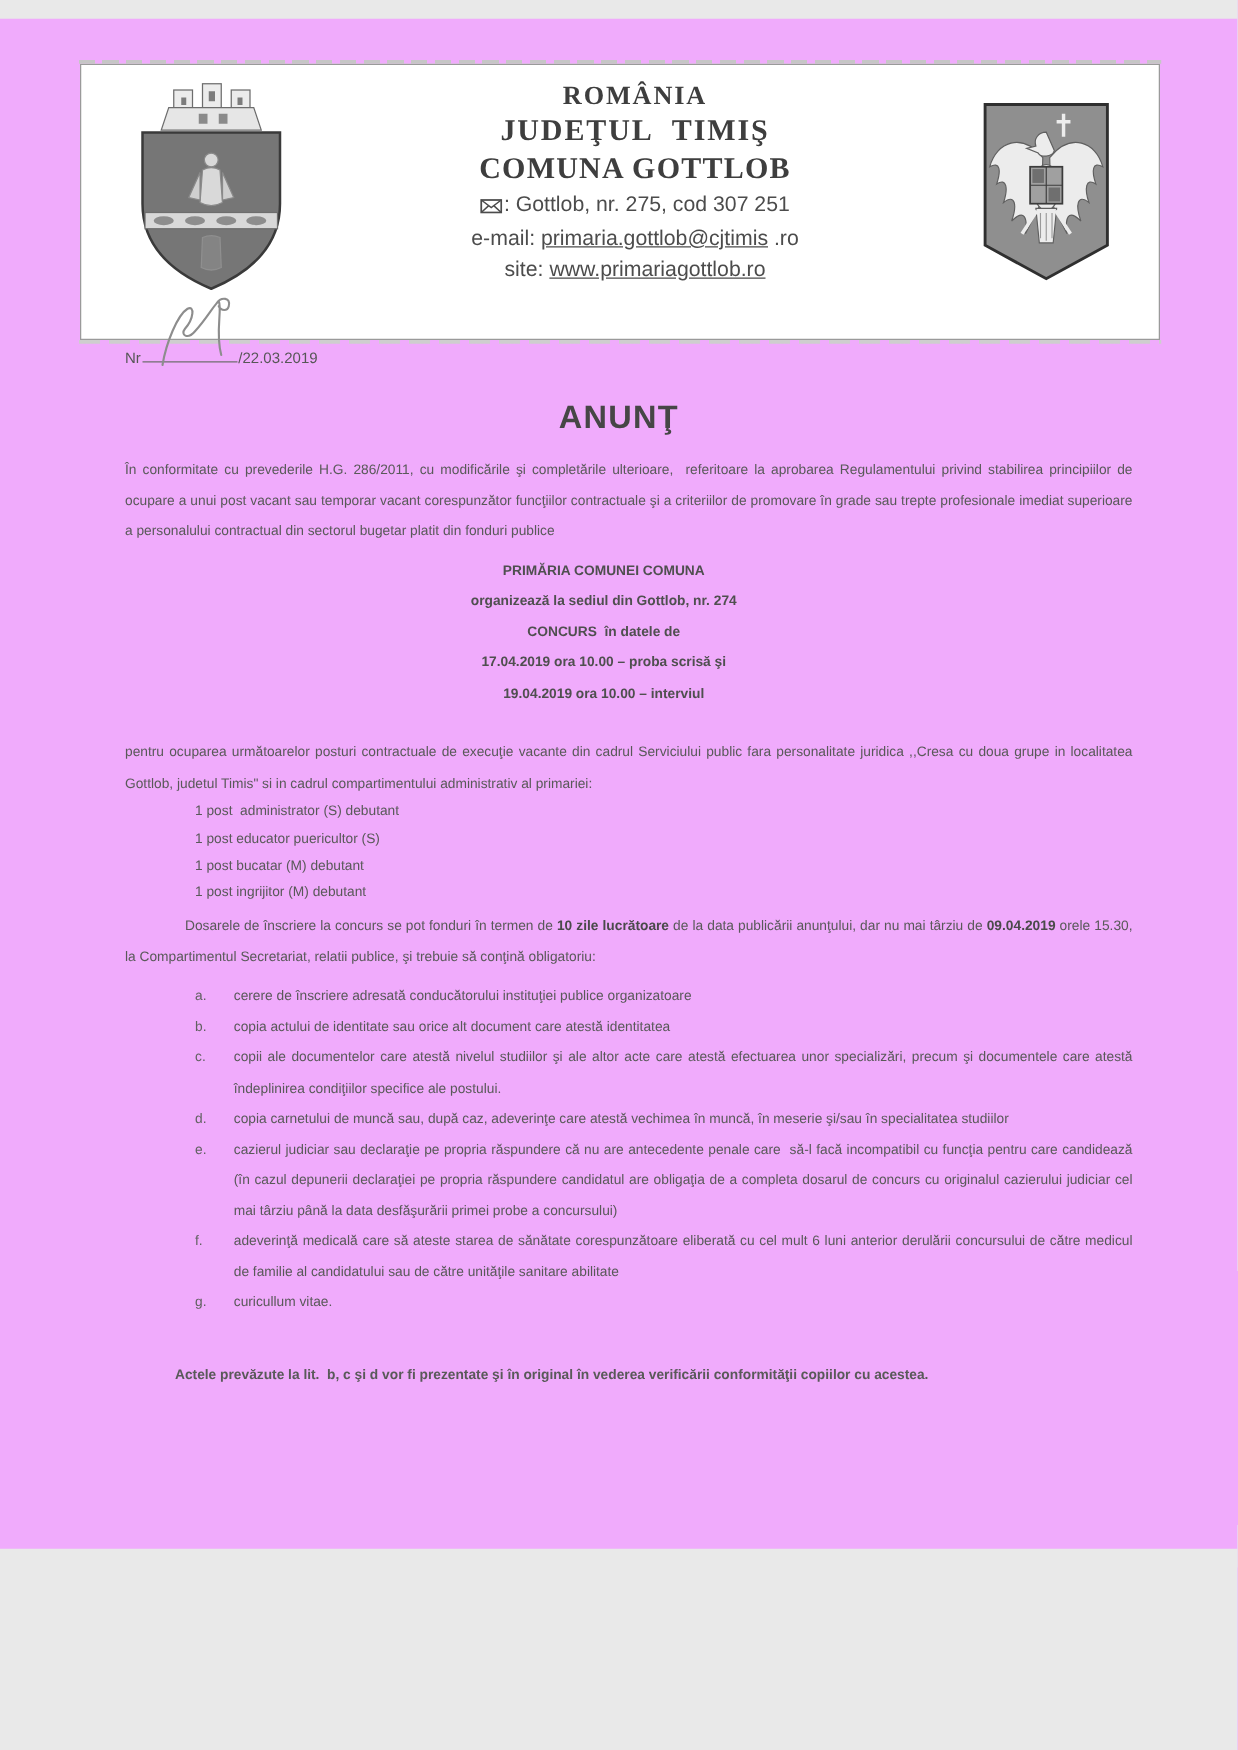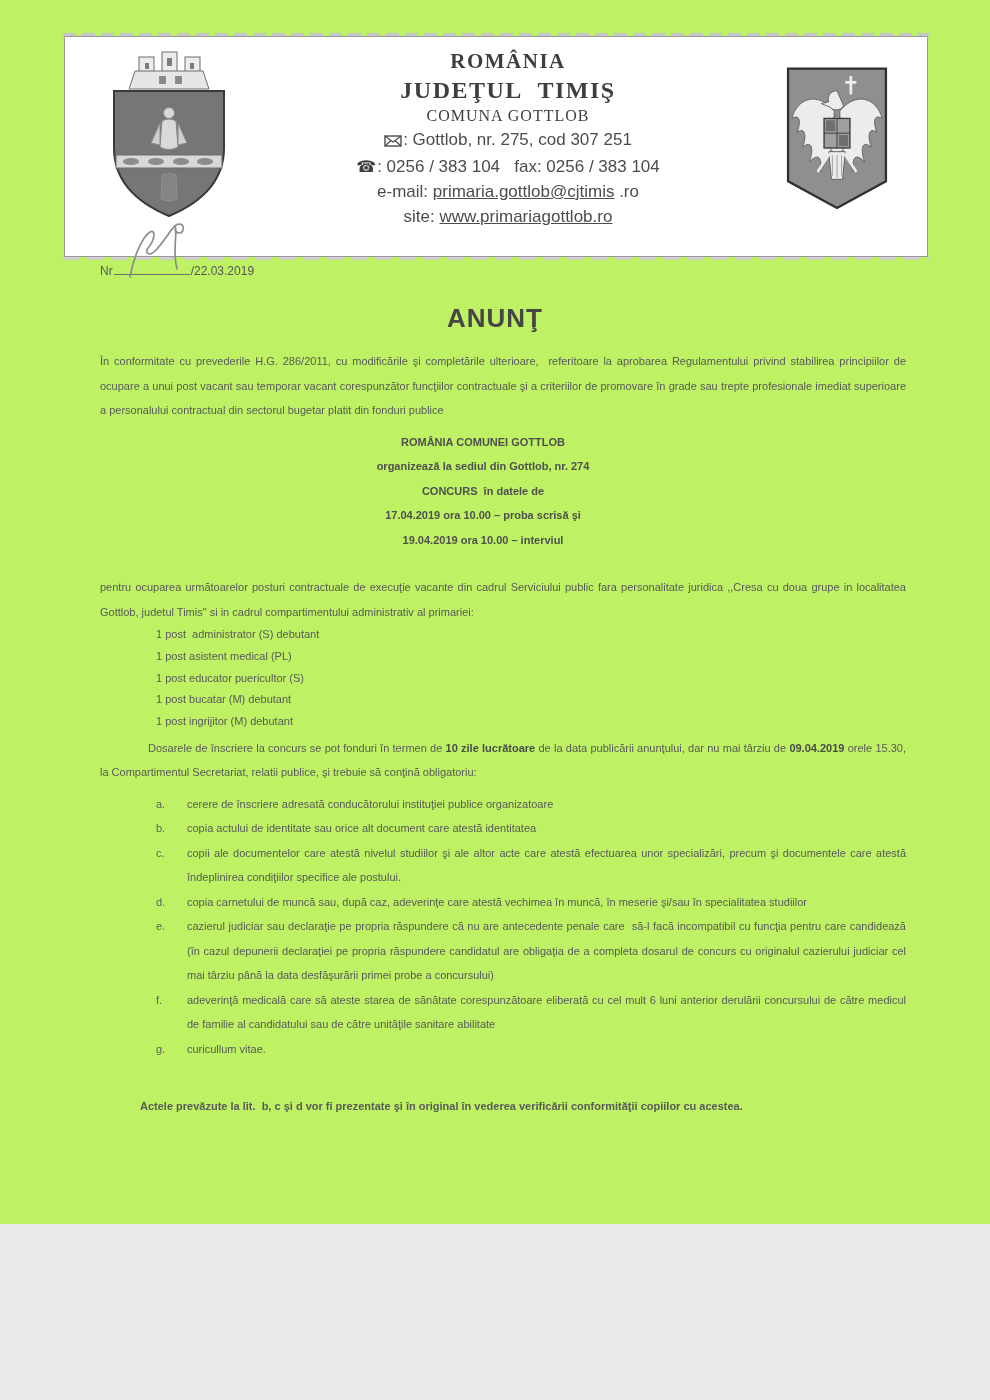--- a/index.html
+++ b/index.html
@@ -1,18 +1,18 @@
 <!DOCTYPE html>
 <html><head>
 <meta charset="utf-8">
 <style>
   html,body{margin:0;padding:0;background:#e9e9e9;}
   .page{
-    position:relative;width:990px;height:1224px;margin:0 auto;
-    background:#bef264;overflow:hidden;
+    position:relative;width:990px;height:1224px;margin:15px auto;
+    background:#f0abfc;overflow:hidden;
     font-family:"Liberation Sans",sans-serif;color:#595959;
   }
   
   .header-box{
     position:absolute;left:64px;top:36px;width:864px;height:221px;
     border:1px solid #9a9a9a;box-sizing:border-box;
     display:flex;align-items:flex-start;background:#fff;
   }
   .header-box::before{
     content:"";position:absolute;left:-2px;right:-2px;top:-4px;height:3px;
@@ -21,21 +21,21 @@
   .header-box::after{
     content:"";position:absolute;left:-2px;right:-2px;bottom:-4px;height:3px;
     background:repeating-linear-gradient(90deg,#cecece 0 17px,transparent 17px 24px);
   }
   .arms{flex:none;}
   .arms-left{margin:6px 0 0 34px;width:140px;}
   .arms-right{margin:22px 30px 0 0;width:120px;}
   .header-center{flex:1;text-align:center;padding-top:12px;}
   .h-country{font-family:"Liberation Serif",serif;font-weight:700;font-size:21px;color:#3e3e3e;letter-spacing:1.5px;}
   .h-county{font-family:"Liberation Serif",serif;font-weight:700;font-size:24px;color:#3e3e3e;letter-spacing:1.5px;margin-top:3px;}
-  .h-commune{font-family:"Liberation Serif",serif;font-weight:400;font-size:16px;color:#3e3e3e;letter-spacing:1px;margin-top:3px;}
+  .h-commune{font-family:"Liberation Serif",serif;font-weight:700;font-size:24px;color:#3e3e3e;letter-spacing:1px;margin-top:3px;}
   .h-line{font-size:17px;color:#4c4c4c;margin-top:5px;}
   .h-line .u{text-decoration:underline;}
   .env-icon{display:inline-block;vertical-align:-2px;margin-right:1px;}
   .phone-glyph{font-size:16px;color:#3f3f3f;margin-right:1px;}
   
   .reg-line{position:absolute;left:100px;top:259px;font-size:12px;color:#565656;text-align:center;}
   .blank{display:inline-block;width:76px;height:15px;border-bottom:1.5px solid #6f6f6f;margin:0 1px;}
   .handwriting{position:absolute;left:22px;top:-38px;pointer-events:none;}
   
   .title{position:absolute;top:303px;left:0;width:100%;margin:0;text-align:center;
@@ -94,23 +94,20 @@
       <div class="h-country">ROMÂNIA</div>
       <div class="h-county">JUDEŢUL&nbsp; TIMIŞ</div>
       <div class="h-commune">COMUNA GOTTLOB</div>
       <div class="h-line">
         <span class="env-icon"><svg width="18" height="12" viewBox="0 0 18 12">
               <rect x="1" y="1" width="16" height="10" fill="none" stroke="#4c4c4c" stroke-width="1.4"></rect>
               <path d="M1 1 L9 7 L17 1 M1 11 L7 5.5 M17 11 L11 5.5" fill="none" stroke="#4c4c4c" stroke-width="1.2"></path>
             </svg></span><span>: Gottlob, nr. 275, cod 307 251</span>
       </div>
       <div class="h-line">
-        <span class="phone-glyph">☎</span><span>: 0256 / 383 104&nbsp;&nbsp; fax: 0256 / 383 104</span>
-      </div>
-      <div class="h-line">
         <span>e-mail: </span><span class="u">primaria.gottlob@cjtimis</span><span> .ro</span>
       </div>
       <div class="h-line">
         <span>site: </span><span class="u">www.primariagottlob.ro</span>
       </div>
     </div>
 
     <div class="arms arms-right">
       <svg width="120" height="165" viewBox="0 0 130 170">
 
@@ -146,32 +143,31 @@
     </svg>
   </div>
 
   <h1 class="title">ANUNŢ</h1>
 
   <div class="doc-body">
 
     <p class="p-just">În conformitate cu prevederile H.G. 286/2011, cu modificările şi completările ulterioare,&nbsp; referitoare la aprobarea Regulamentului privind stabilirea principiilor de ocupare a unui post vacant sau temporar vacant corespunzător funcţiilor contractuale şi a criteriilor de promovare în grade sau trepte profesionale imediat superioare a personalului contractual din sectorul bugetar platit din fonduri publice</p>
 
     <div class="event-block">
-      <div>ROMÂNIA COMUNEI GOTTLOB</div>
+      <div>PRIMĂRIA COMUNEI COMUNA</div>
       <div>organizează la sediul din Gottlob, nr. 274</div>
       <div>CONCURS&nbsp; în datele de</div>
       <div>17.04.2019 ora 10.00 – proba scrisă şi</div>
       <div>19.04.2019 ora 10.00 – interviul</div>
     </div>
 
     <p class="p-just">pentru ocuparea următoarelor posturi contractuale de execuţie vacante din cadrul Serviciului public fara personalitate juridica ,,Cresa cu doua grupe in localitatea Gottlob, judetul Timis" si in cadrul compartimentului administrativ al primariei:</p>
 
     <div class="posts">
       <div>1 post&nbsp; administrator (S) debutant</div>
-      <div>1 post asistent medical (PL)</div>
       <div>1 post educator puericultor (S)</div>
       <div>1 post bucatar (M) debutant</div>
       <div>1 post ingrijitor (M) debutant</div>
     </div>
 
     <p class="p-just p-indent">
       <span>Dosarele de înscriere la concurs se pot fonduri în termen de </span><b>10 zile lucrătoare</b><span> de la data publicării anunţului, dar nu mai târziu de </span><b>09.04.2019</b><span> orele 15.30, la Compartimentul Secretariat, relatii publice, şi trebuie să conţină obligatoriu:</span>
     </p>
 
     <div class="docs">

